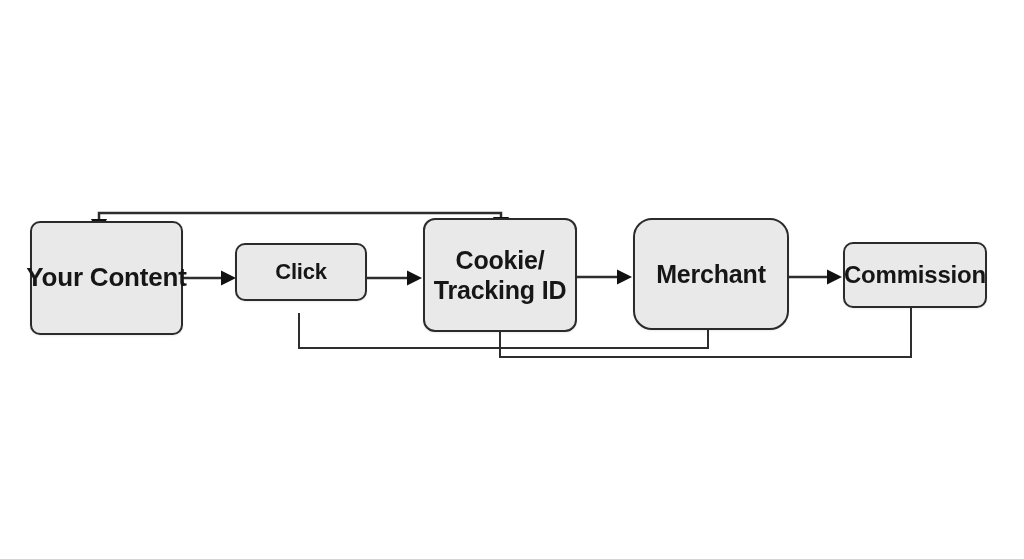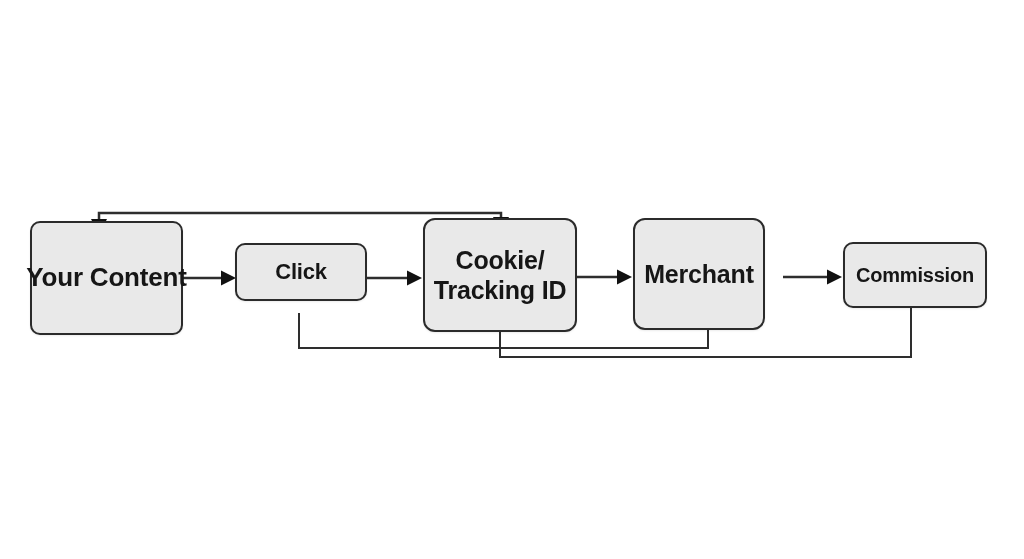--- a/index.html
+++ b/index.html
@@ -45,22 +45,22 @@
     font-size: 25px;
     line-height: 1.22;
     color: #161616;
     letter-spacing: -0.2px;
     box-shadow: 0 1px 2px rgba(0,0,0,0.08);
   }
   .node span { display: block; white-space: nowrap; }
   #n-your-content { left: 30px;  top: 221px; width: 153px; height: 114px; font-size: 26px; }
   #n-click        { left: 235px; top: 243px; width: 132px; height: 58px;  font-size: 22px; }
   #n-cookie       { left: 423px; top: 218px; width: 154px; height: 114px; border-radius: 12px; }
-  #n-merchant     { left: 633px; top: 218px; width: 132px; height: 112px; border-radius: 12px; }
-  #n-commission   { left: 843px; top: 242px; width: 144px; height: 66px;  font-size: 20px; }
+  #n-merchant     { left: 633px; top: 218px; width: 156px; height: 112px; border-radius: 19px; }
+  #n-commission   { left: 843px; top: 242px; width: 144px; height: 66px;  font-size: 24px; }
 </style>
 </head>
 <body>
 
 <div class="canvas">
 
   <svg class="connectors" viewBox="0 0 1024 559" xmlns="http://www.w3.org/2000/svg">
 
     <path class="thick" d="M 99 222 L 99 213 L 501 213 L 501 222"></path>
     <polygon points="91,219 107,219 99,235"></polygon>

